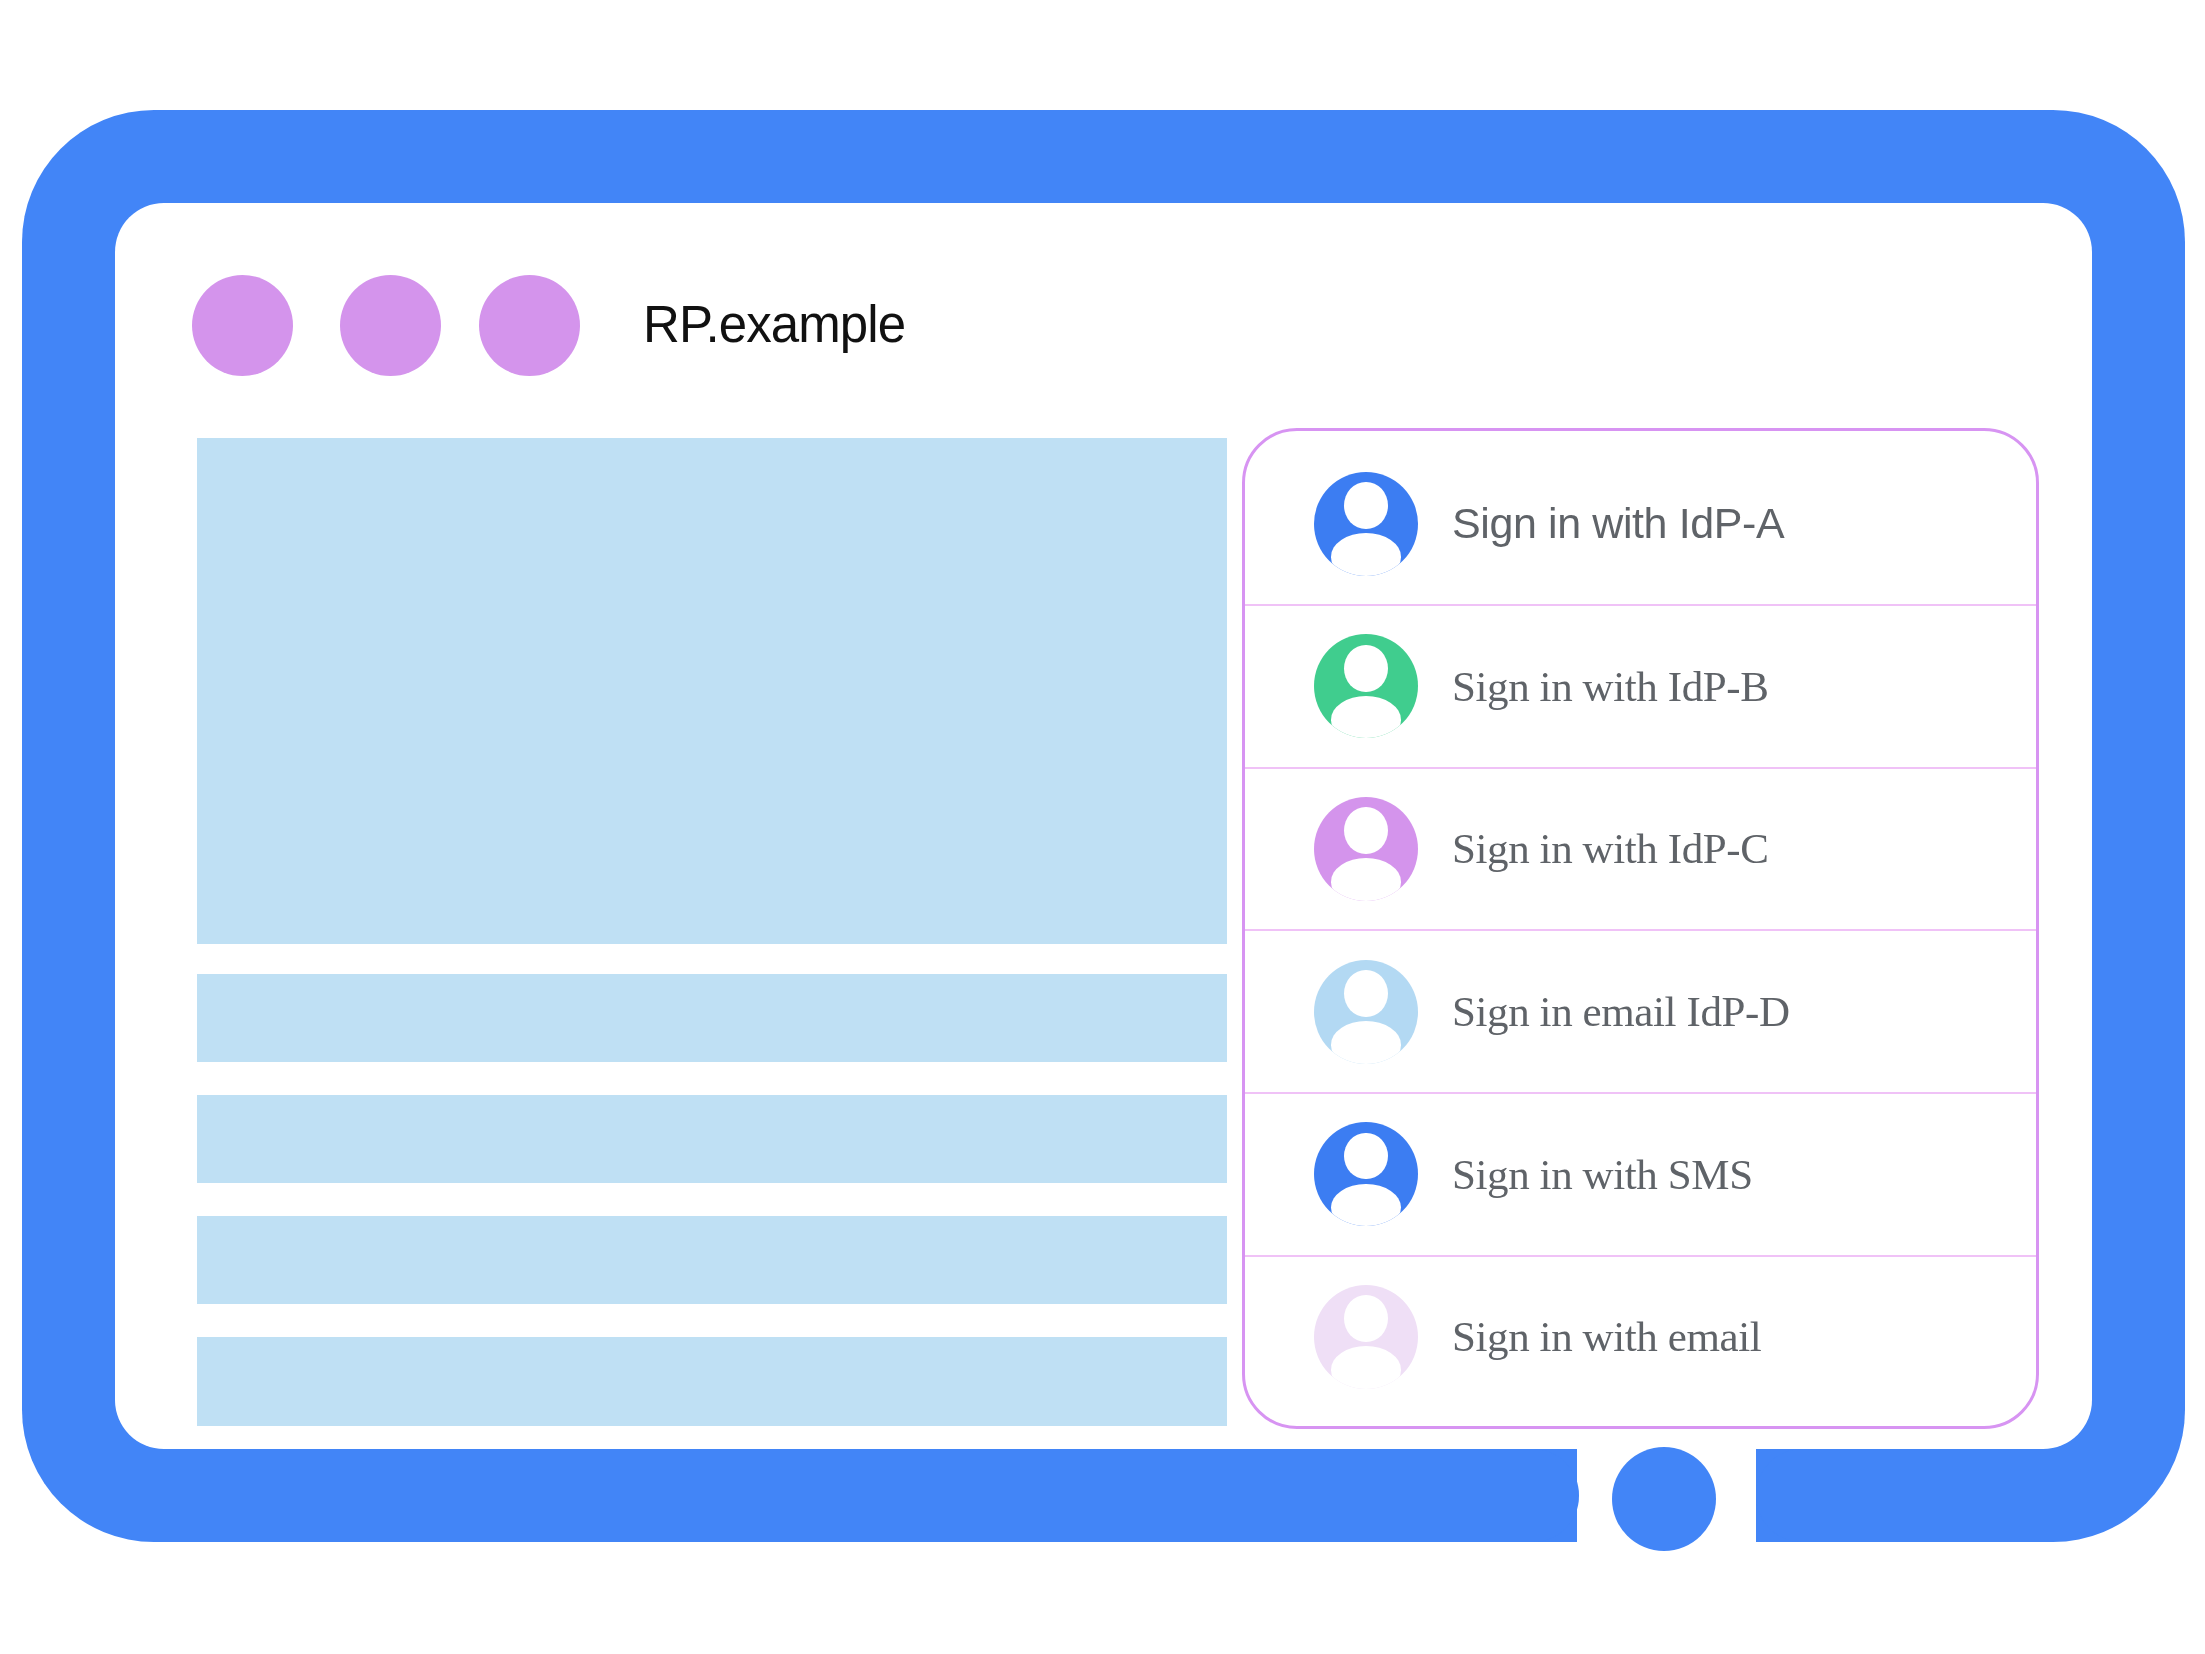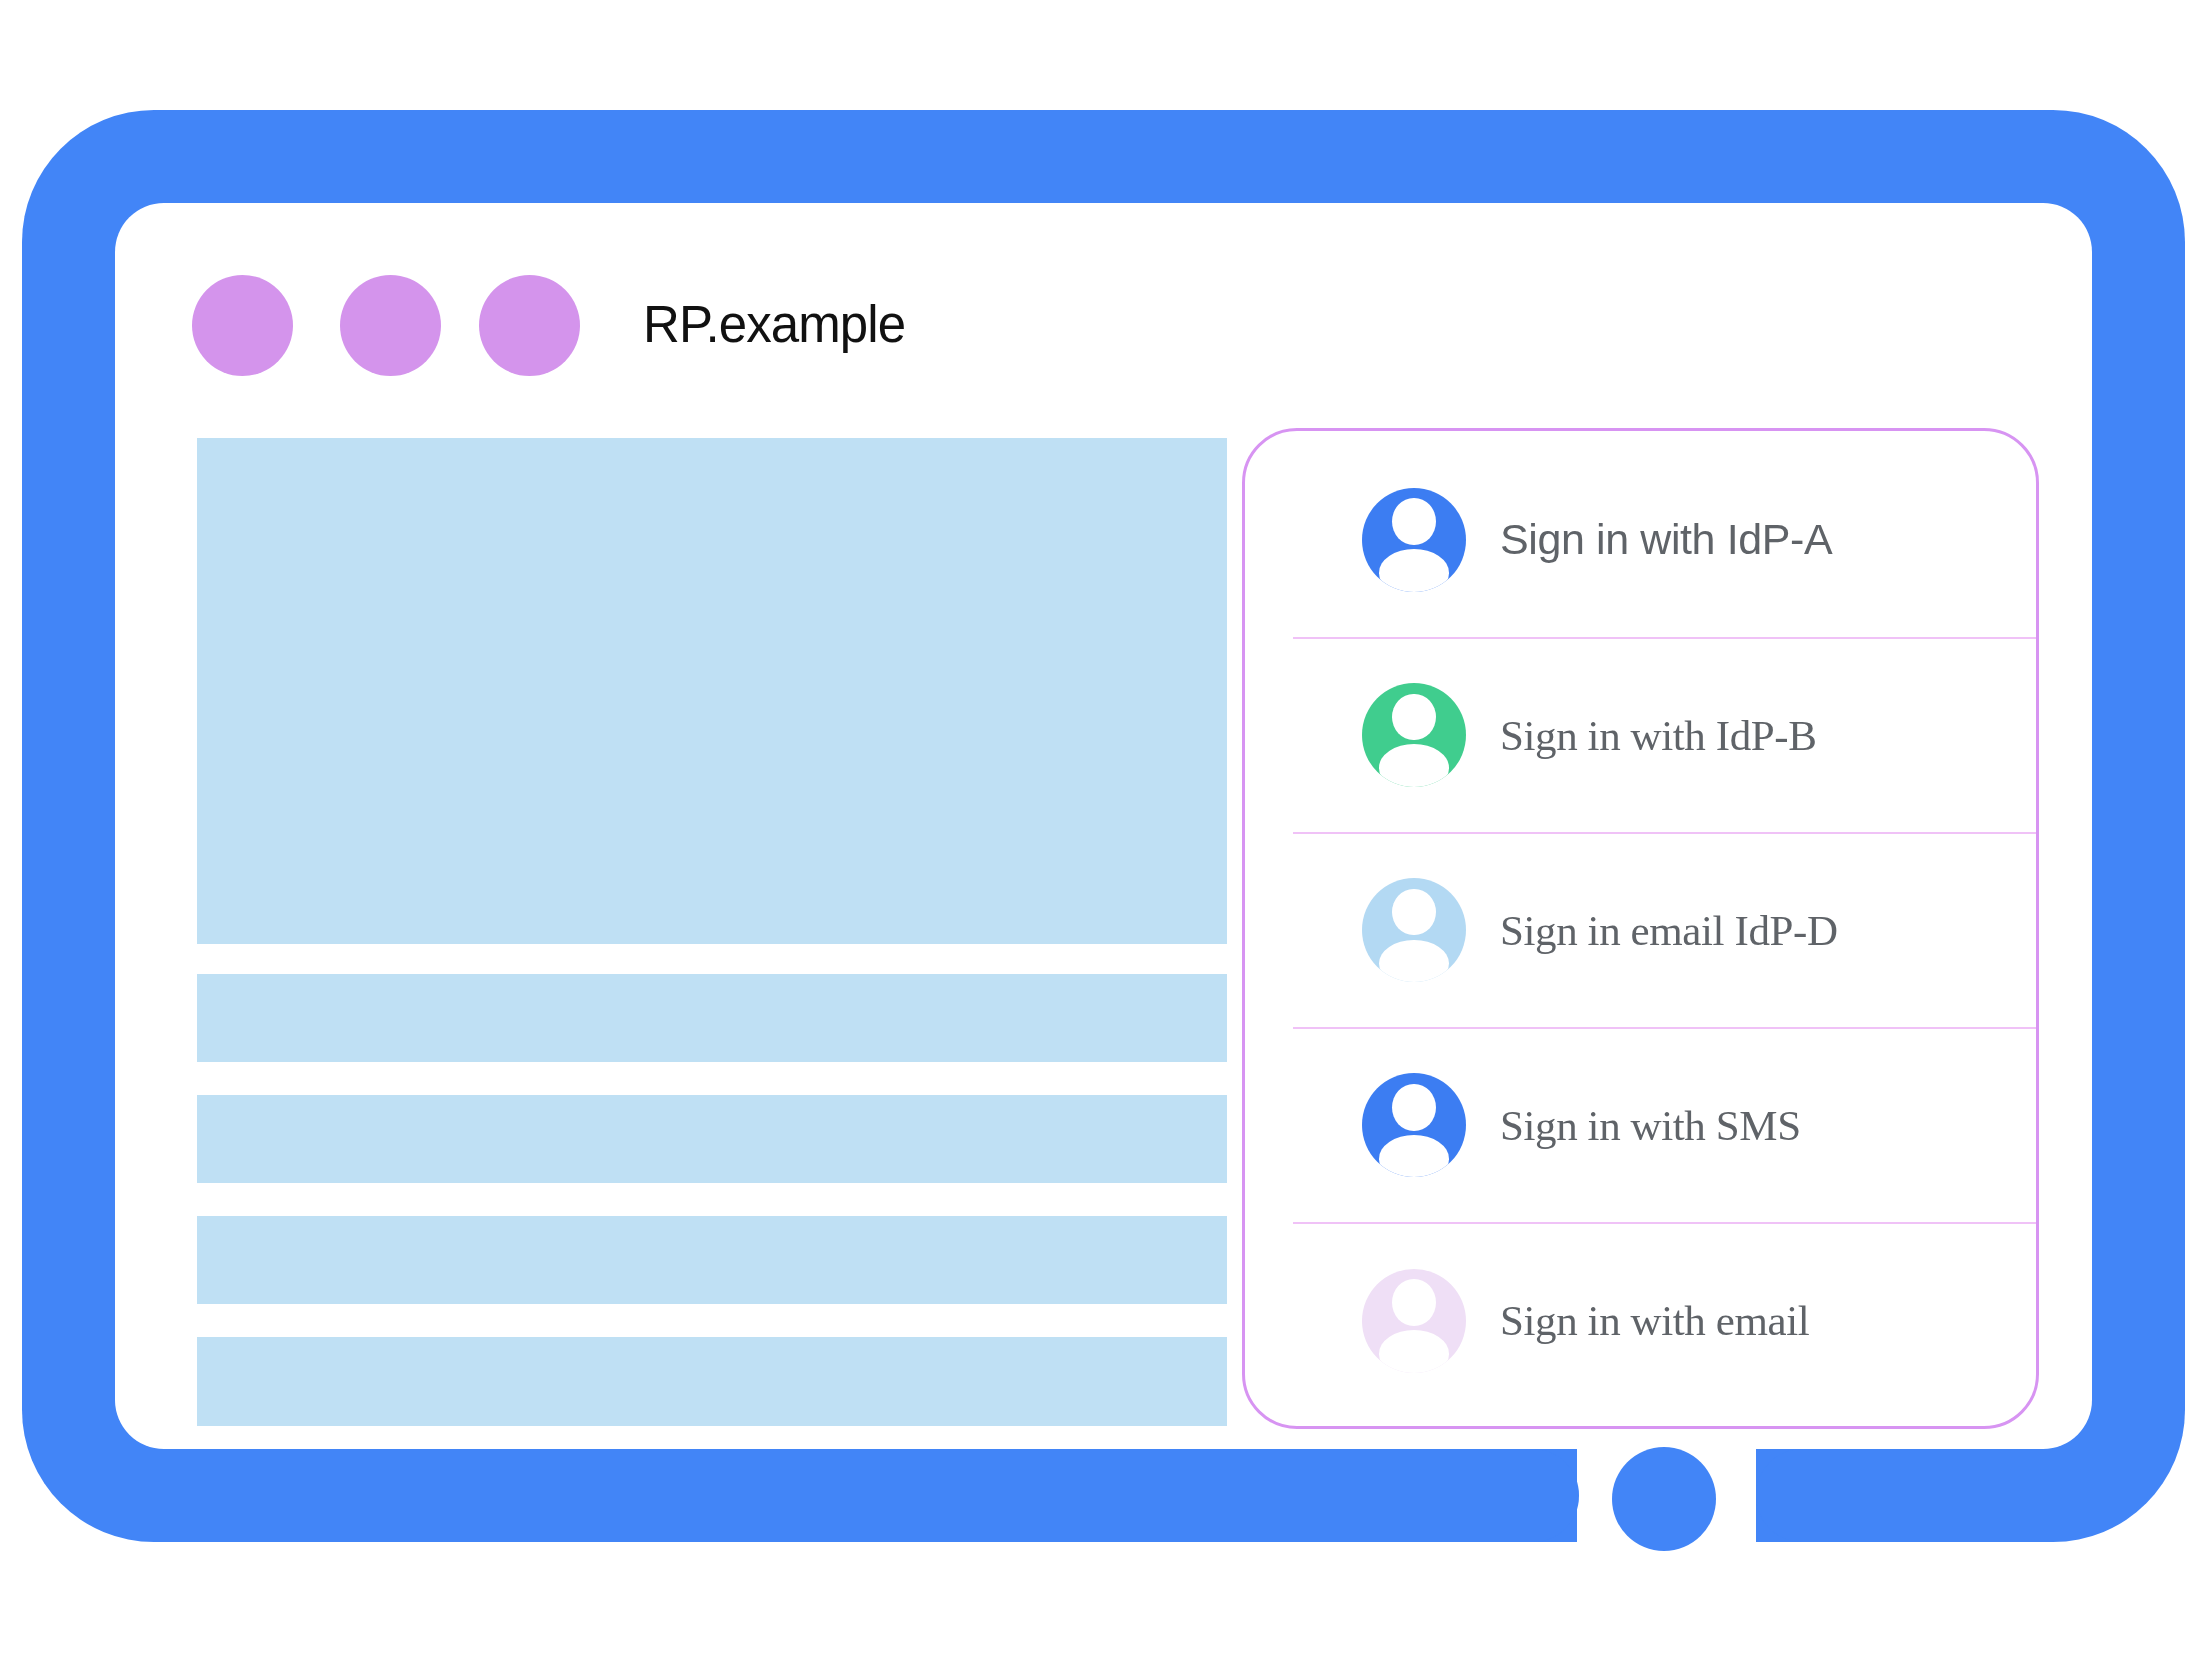--- a/index.html
+++ b/index.html
@@ -64,21 +64,20 @@
     border-radius:55px;
     display:flex;flex-direction:column;
     padding:12.4px 0 8.8px 0;
     overflow:hidden;
   }
   .signin-row{
     flex:1 1 0;
     display:flex;align-items:center;
     padding-left:69px;
     cursor:pointer;
-    margin-left:48px;
   }
   .signin-row + .signin-row{border-top:2.6px solid var(--panel_divider);font-family:Liberation Serif, serif;}
   .avatar{
     position:relative;width:104px;height:104px;border-radius:50%;
     overflow:hidden;flex:0 0 auto;
   }
   .avatar .head{
     position:absolute;left:29%;top:10%;width:42%;height:45%;
     background:#ffffff;border-radius:50%;
   }
@@ -122,20 +121,27 @@
         </div>
 
         <div class="signin-row">
           <span class="avatar" style="background-color: rgb(64, 205, 142);">
               <span class="head"></span>
               <span class="torso"></span>
             </span>
           <span class="signin-label">Sign in with IdP-B</span>
         </div>
 
+        <div class="signin-row">
+          <span class="avatar" style="background-color: rgb(212, 148, 236);">
+              <span class="head"></span>
+              <span class="torso"></span>
+            </span>
+          <span class="signin-label">Sign in with IdP-C</span>
+        </div>
 
         <div class="signin-row">
           <span class="avatar" style="background-color: rgb(179, 217, 243);">
               <span class="head"></span>
               <span class="torso"></span>
             </span>
           <span class="signin-label">Sign in email IdP-D</span>
         </div>
 
 

